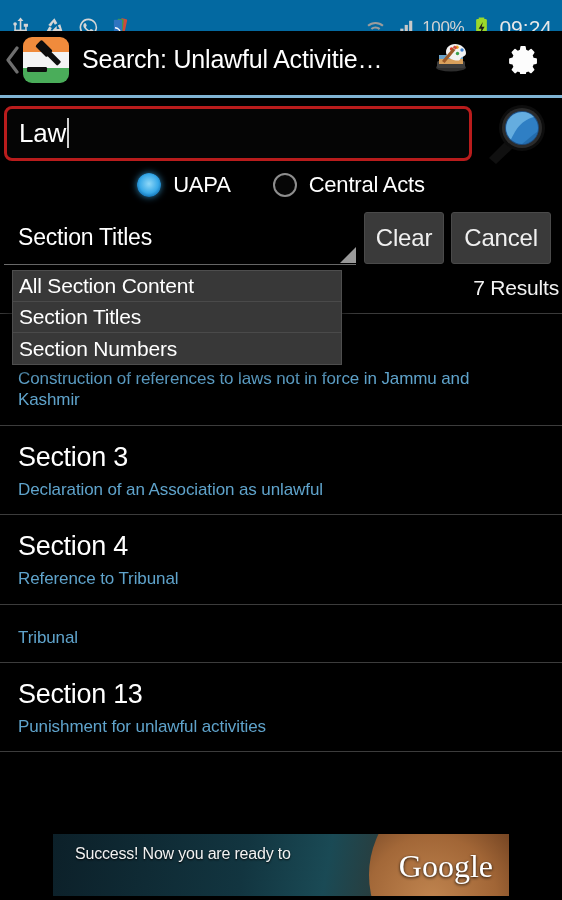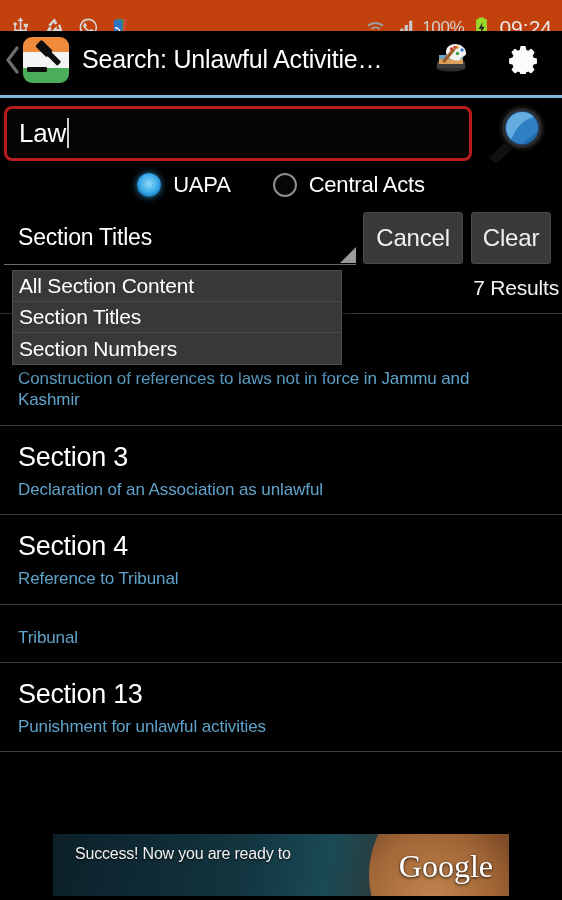--- a/index.html
+++ b/index.html
@@ -7,21 +7,21 @@
     width:562px; height:900px;
     background:#000;
     font-family:"Liberation Sans", sans-serif;
     overflow:hidden;
   }
   #app { position:relative; width:562px; height:900px; background:#000; }
 
   
   .statusbar {
     position:absolute; top:0; left:0; width:562px; height:56px;
-    background:#c2410c; display:flex; align-items:center;
+    background:#0369a1; display:flex; align-items:center;
     border-bottom:1px solid #1c1c1c;
     text-align:right;
   }
   .sb-left { display:flex; align-items:center; gap:11px; padding-left:9px; }
   .sb-right { margin-left:auto; display:flex; align-items:center; gap:6px; padding-right:10px; }
   .sb-icon { width:23px; height:23px; display:block; }
   .sb-pct { color:#d2d2d2; font-size:17px; letter-spacing:-0.3px; }
   .sb-clock { color:#e8e8e8; font-size:21px; letter-spacing:0px; margin-left:0; }
 
   
@@ -274,22 +274,22 @@
       <span class="radio-dot off"></span>
       <span class="radio-label">Central Acts</span>
     </div>
   </div>
 
   <div class="controlrow">
     <div class="spinner">
       <span class="spinner-val">Section Titles</span>
       <span class="spinner-tri"></span>
     </div>
+    <div class="btn clear">Clear</div>
     <div class="btn cancel">Cancel</div>
-    <div class="btn clear">Clear</div>
   </div>
 
   <div class="resultcount">7 Results</div>
   <div class="hdrline"></div>
 
   <div class="list">
     <div class="listitem">
       <div class="li-title">Section 2A</div>
       <div class="li-sub">Construction of references to laws not in force in Jammu and Kashmir</div>
     </div>

